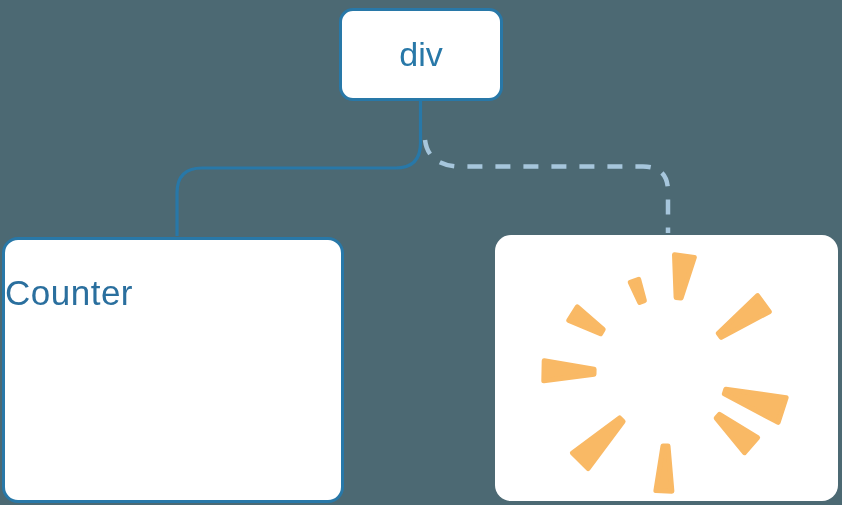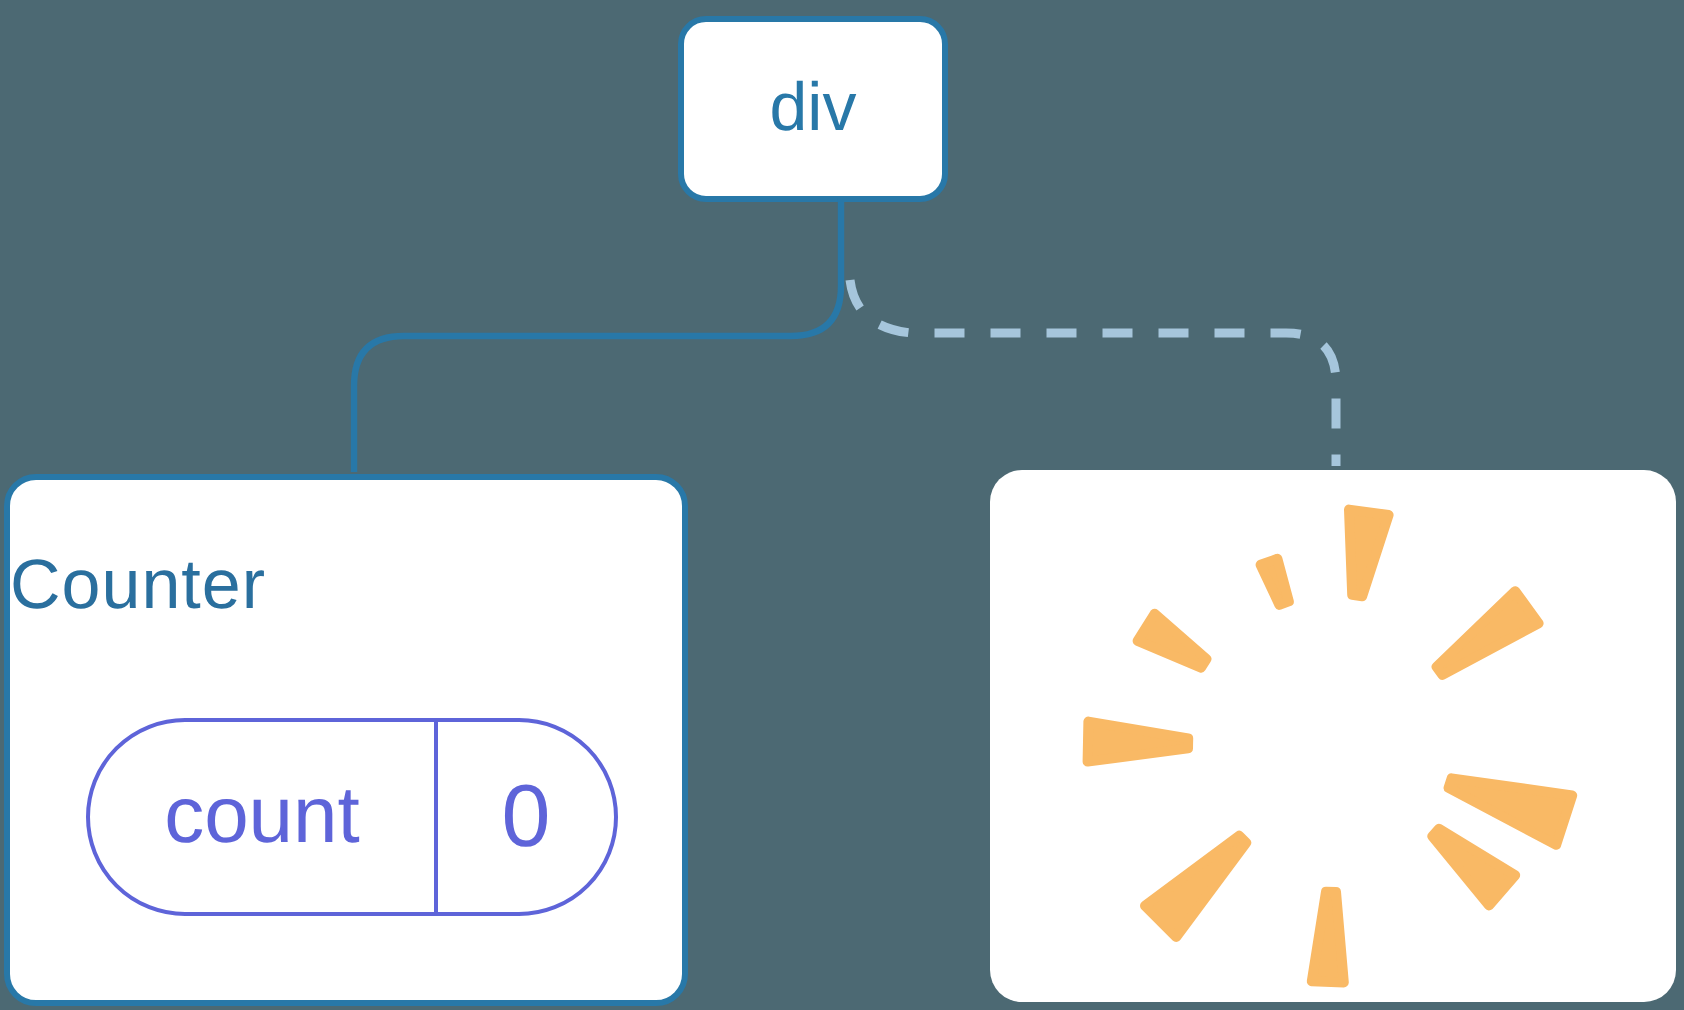--- a/index.html
+++ b/index.html
@@ -12,21 +12,21 @@
     width: 842px;
     height: 505px;
     background: var(--bg, #4C6973);
     overflow: hidden;
   }
   
   .root-node {
     position: absolute;
     left: 339px;
     top: 8px;
-    width: 135px;
+    width: 164px;
     height: 93px;
     box-sizing: border-box;
     background: var(--card, #fff);
     border: 3px solid var(--accent, #2878A8);
     border-radius: 14px;
     display: flex;
     align-items: center;
     justify-content: center;
     z-index: 1;
   }
@@ -135,25 +135,20 @@
 <body>
 
 <div class="canvas">
 
   <div class="root-node">
     <span class="root-label">div</span>
   </div>
 
   <div class="card counter-card">
     <div class="counter-title">Counter</div>
-    <div class="state-pill">
-      <span class="state-key">count</span>
-      <span class="state-divider"></span>
-      <span class="state-value">0</span>
-    </div>
   </div>
 
   <div class="card poof-card"></div>
 
   <svg class="overlay" viewBox="0 0 842 505" xmlns="http://www.w3.org/2000/svg">
     <path class="solid-conn" d="M 420.5 99 L 420.5 143 Q 420.5 168 395.5 168 L 202 168 Q 177 168 177 193 L 177 236"></path>
     <path class="dashed-conn" d="M 425 140 Q 428 164 456 166.5 L 643 166.5 Q 668 166.5 668 191.5 L 668 233"></path>
     <g id="poof">
         <polygon points="639.7,302.4 644.4,300.7 638.7,279.4 630.3,282.4" class="poof-ray"></polygon>
         <polygon points="676.1,297.4 681.1,298.1 694.3,257.5 674.5,254.8" class="poof-ray"></polygon>

